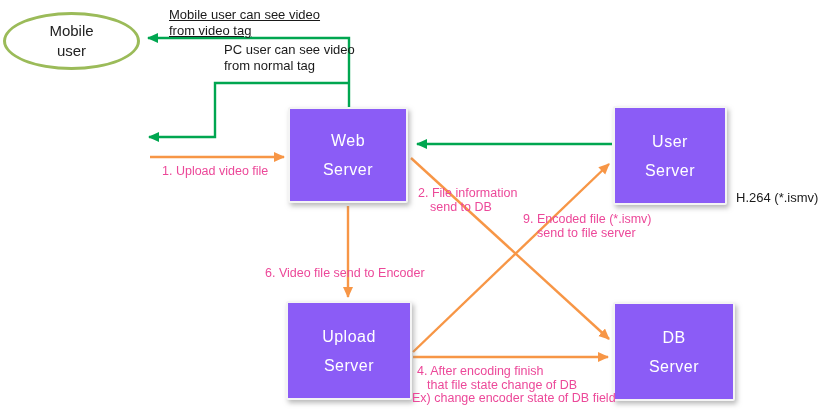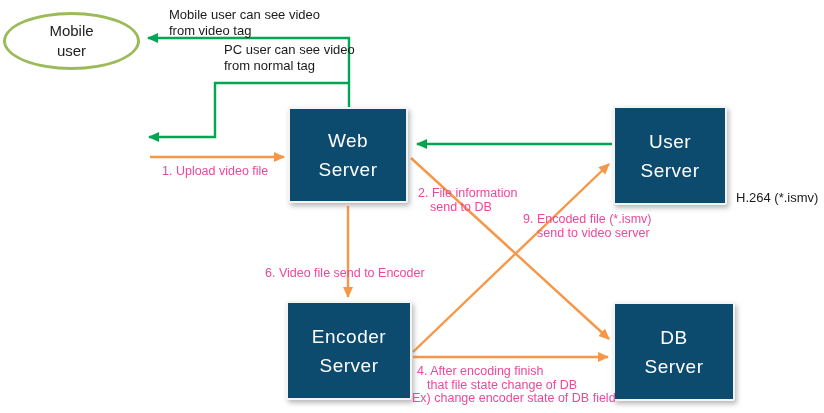--- a/index.html
+++ b/index.html
@@ -2,24 +2,24 @@
 <html><head>
 <meta charset="utf-8">
 <style>
   html,body{margin:0;padding:0;background:#fff;}
   #canvas{
     position:relative;width:824px;height:413px;background:#ffffff;overflow:hidden;
     font-family:"Liberation Sans", sans-serif;
   }
   .node{
     position:absolute;display:flex;flex-direction:column;justify-content:center;align-items:center;
-    background:#0c4a6e;color:#ffffff;text-align:center;
+    background:#8b5cf6;color:#ffffff;text-align:center;
     border:2px solid #f4f4f4;border-radius:2px;
     box-shadow:2px 3px 5px rgba(130,130,130,0.55);
-    font-size:19px;line-height:29px;letter-spacing:0.5px;
+    font-size:16px;line-height:29px;letter-spacing:0.5px;
   }
   .ellipse{
     position:absolute;display:flex;flex-direction:column;justify-content:center;align-items:center;
     background:#ffffff;border-radius:50%;color:#222;text-align:center;
     font-size:15px;line-height:20px;
   }
   .ellipse.mobile{border:3px solid #9BBB59;}
   .ellipse.pc{border:4px solid #9BBB59;}
   svg.wires{position:absolute;left:0;top:0;width:824px;height:413px;pointer-events:none;}
   .note{position:absolute;color:#1a1a1a;font-size:13px;line-height:16px;white-space:nowrap;}
@@ -72,30 +72,30 @@
     <div>Web</div>
     <div>Server</div>
   </div>
 
   <div class="node" style="left:613px;top:106px;width:110px;height:95px;">
     <div>User</div>
     <div>Server</div>
   </div>
 
   <div class="node" style="left:286px;top:301px;width:122px;height:95px;">
-    <div>Encoder</div>
+    <div>Upload</div>
     <div>Server</div>
   </div>
 
   <div class="node" style="left:613px;top:302px;width:118px;height:95px;">
     <div>DB</div>
     <div>Server</div>
   </div>
 
-  <div class="note" style="left:169px;top:7px;">
+  <div class="note" style="left:169px;top:7px;text-decoration:underline;">
     <div>Mobile user can see video</div>
     <div>from video tag</div>
   </div>
 
   <div class="note" style="left:224px;top:42px;">
     <div>PC user can see video</div>
     <div>from normal tag</div>
   </div>
 
   <div class="note" style="left:736px;top:190px;">
@@ -116,16 +116,16 @@
   </div>
 
   <div class="flowlabel" style="left:412px;top:365px;">
     <div class="ind5">4. After encoding finish</div>
     <div class="ind15">that file state change of DB</div>
     <div>Ex) change encoder state of DB field</div>
   </div>
 
   <div class="flowlabel" style="left:523px;top:213px;">
     <div>9. Encoded file (*.ismv)</div>
-    <div class="ind14">send to video server</div>
+    <div class="ind14">send to file server</div>
   </div>
 
 </div>
 
 </body></html>

